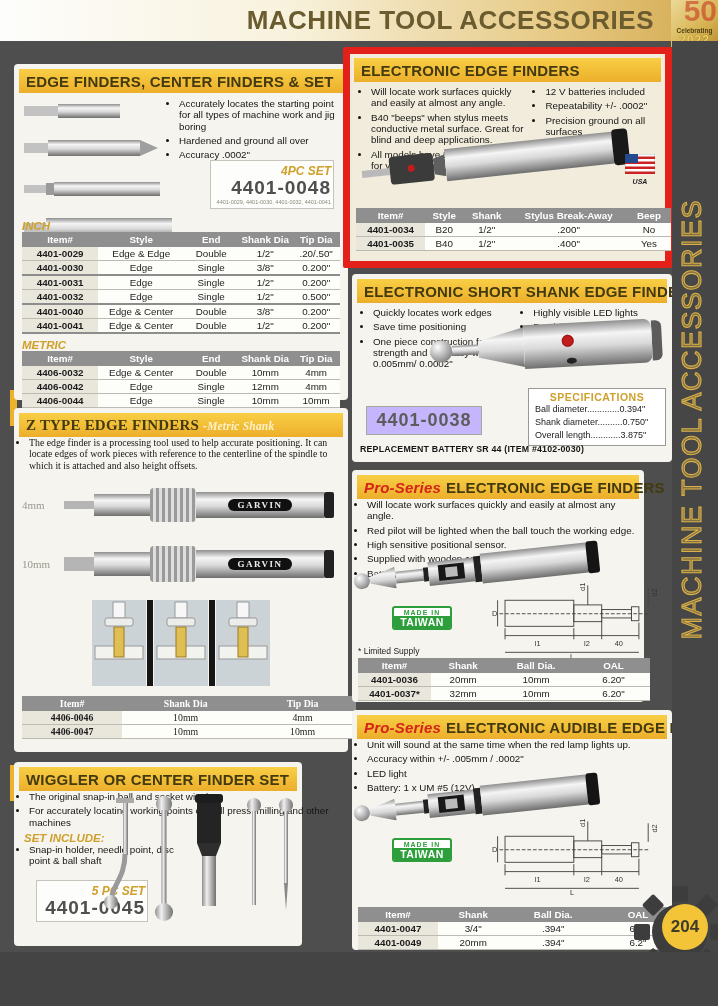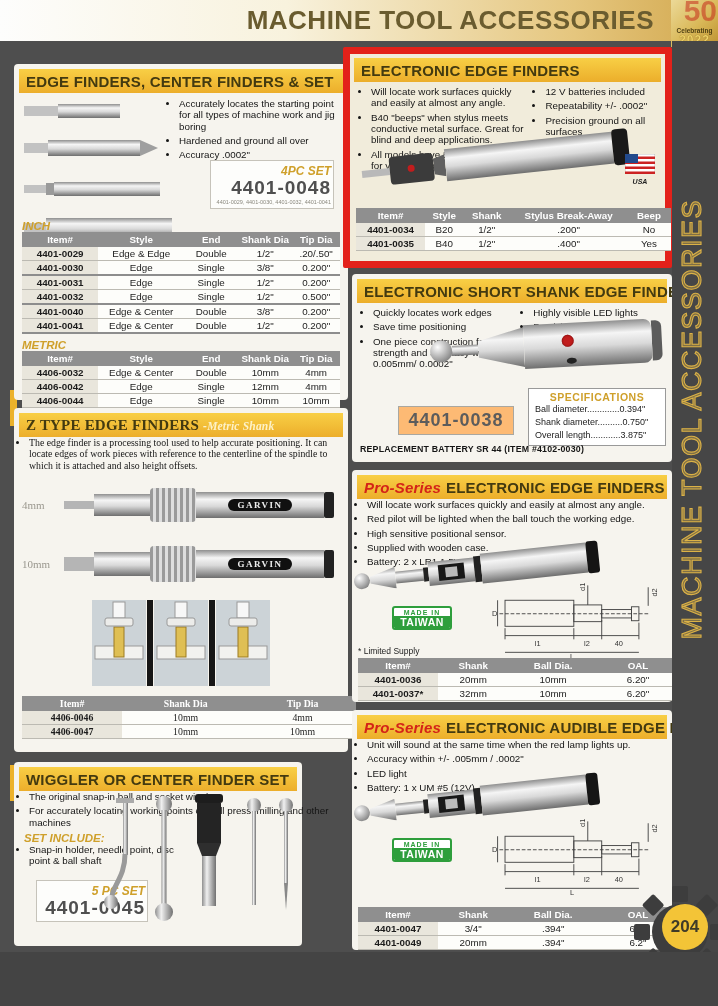--- a/index.html
+++ b/index.html
@@ -85,30 +85,30 @@
   .usa{position:absolute;right:8px;top:100px;width:34px;text-align:center;}
   .usa .usalbl{font-size:7px;font-weight:bold;font-style:italic;color:#222;}
   .r1-table{position:absolute;left:6px;right:6px;top:154px;}
 
   
   .p-r2{left:352px;top:274px;width:320px;height:188px;}
   .r2-bullets{display:flex;margin:4px 6px 0 6px;gap:6px;}
   .r2-bullets .cl{flex:1.05;}
   .r2-bullets .cr{flex:1;}
   .r2-prod{position:absolute;left:78px;top:50px;display:flex;align-items:center;transform:rotate(-3deg);}
-  .r2-item{position:absolute;left:14px;top:132px;width:116px;background:#fdba74;border:1px solid #a9a7a0;
-    text-align:center;font-size:18px;font-weight:bold;color:#5c5c5c;letter-spacing:1px;padding:3px 0;margin-left:32px;}
+  .r2-item{position:absolute;left:14px;top:132px;width:116px;background:#c4b5fd;border:1px solid #a9a7a0;
+    text-align:center;font-size:18px;font-weight:bold;color:#5c5c5c;letter-spacing:1px;padding:3px 0;}
   .specbox{position:absolute;left:176px;top:114px;width:138px;background:#fff;border:1px solid #999;
     padding:2px 6px 3px 6px;}
   .specbox .st{color:#cfa02b;font-weight:bold;font-size:10.5px;text-align:center;letter-spacing:.5px;}
   .specbox .sl{font-size:9px;color:#1c1c1c;line-height:1.45;}
   .battnote{position:absolute;left:8px;top:170px;font-size:8.8px;font-weight:bold;color:#151515;letter-spacing:.2px;}
 
   
-  .p-r3{left:352px;top:470px;width:320px;height:232px;}
+  .p-r3{left:352px;top:470px;width:292px;height:232px;}
   .p-r4{left:352px;top:710px;width:320px;height:240px;}
   .pro-bullets{margin:4px 6px 0 8px;}
   .prod-pro{position:absolute;left:2px;display:flex;align-items:center;transform:rotate(-6deg);transform-origin:left center;}
   .made-in{position:absolute;left:40px;width:60px;border:2px solid #2e9e3c;border-radius:3px;overflow:hidden;background:#fff;text-align:center;}
   .made-in .mt{font-size:7px;font-weight:bold;color:#2e9e3c;letter-spacing:1px;padding-top:1px;}
   .made-in .mb{background:#2e9e3c;color:#fff;font-size:10.5px;font-weight:bold;letter-spacing:.5px;}
   .tech{position:absolute;}
   .limited{position:absolute;left:6px;font-size:8.5px;color:#222;}
   .pro-table{position:absolute;left:6px;right:6px;}
   .techsvg text{font-size:8px;fill:#333;}

